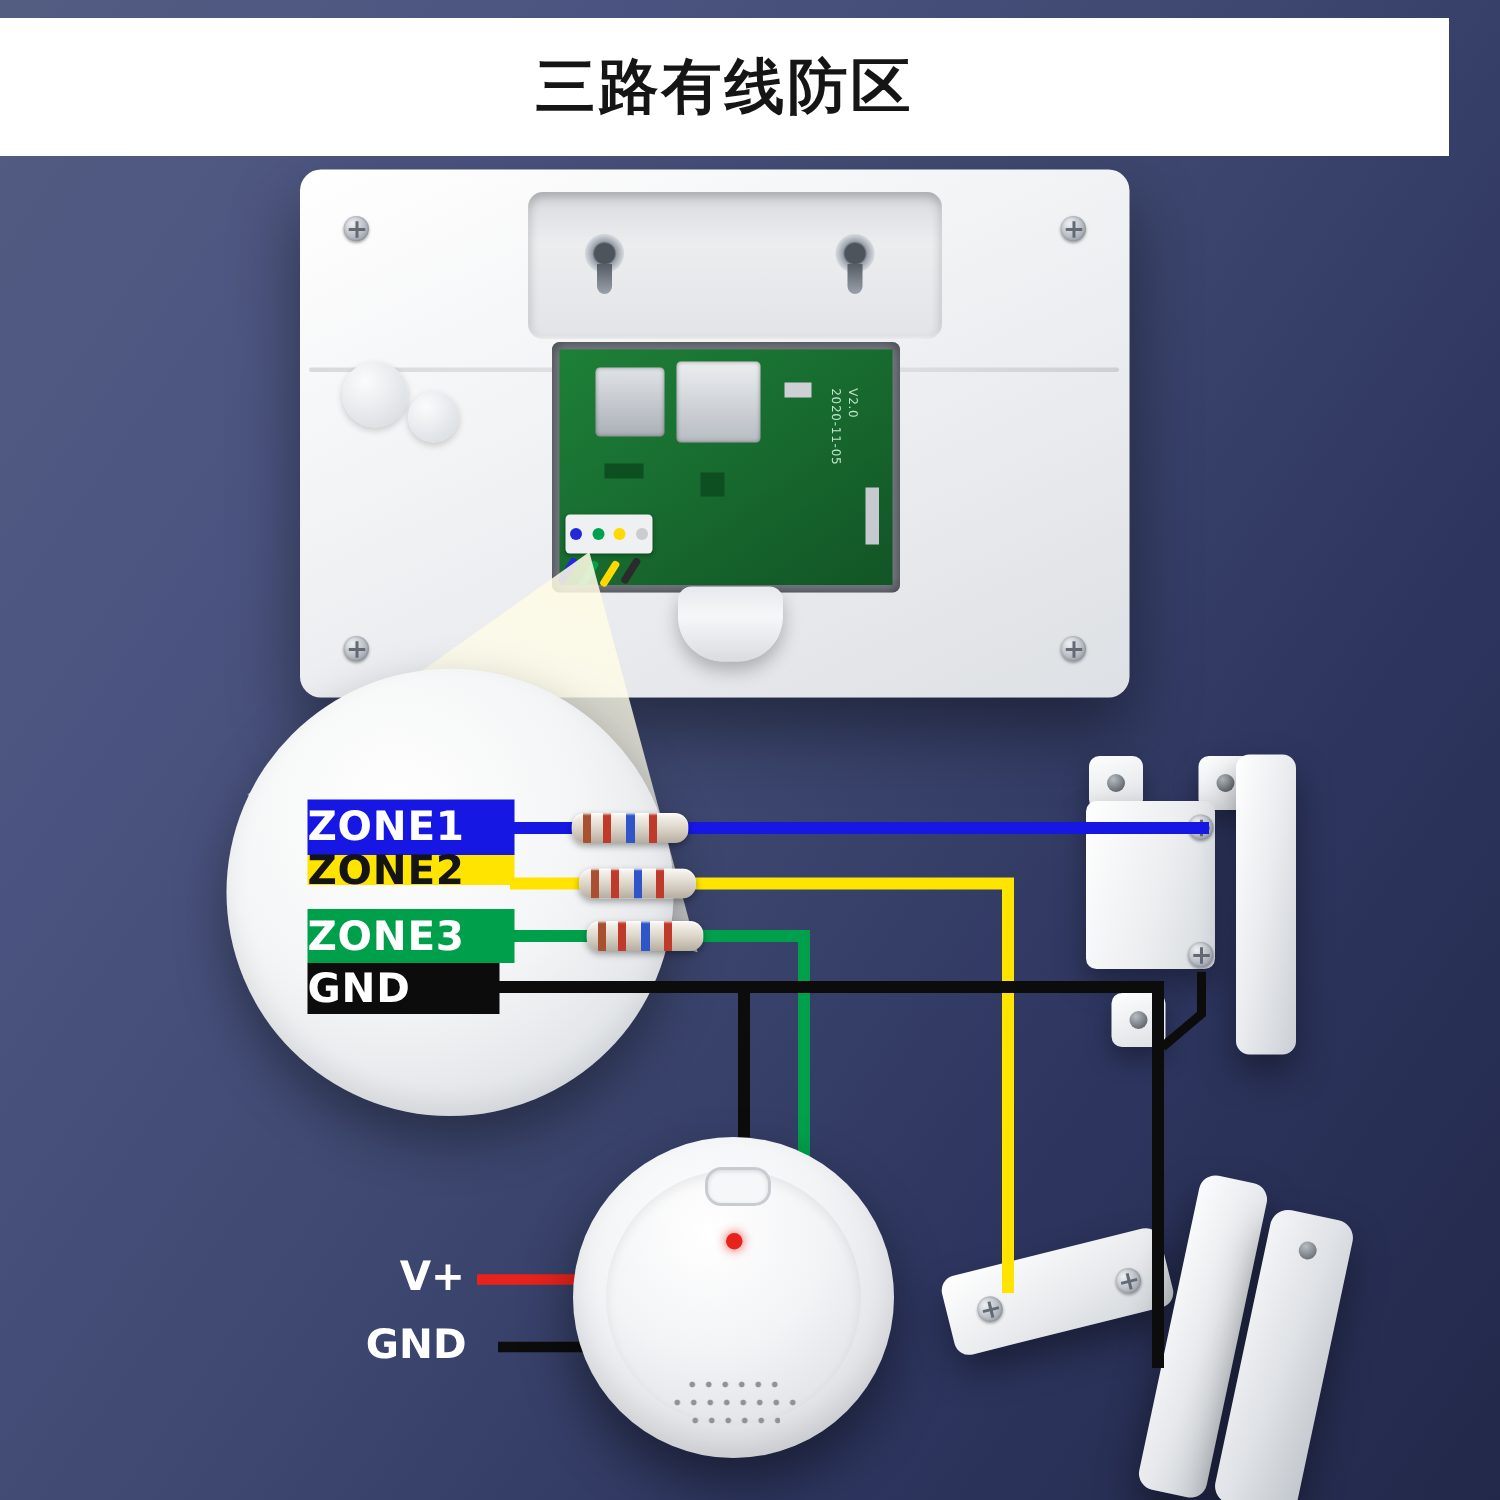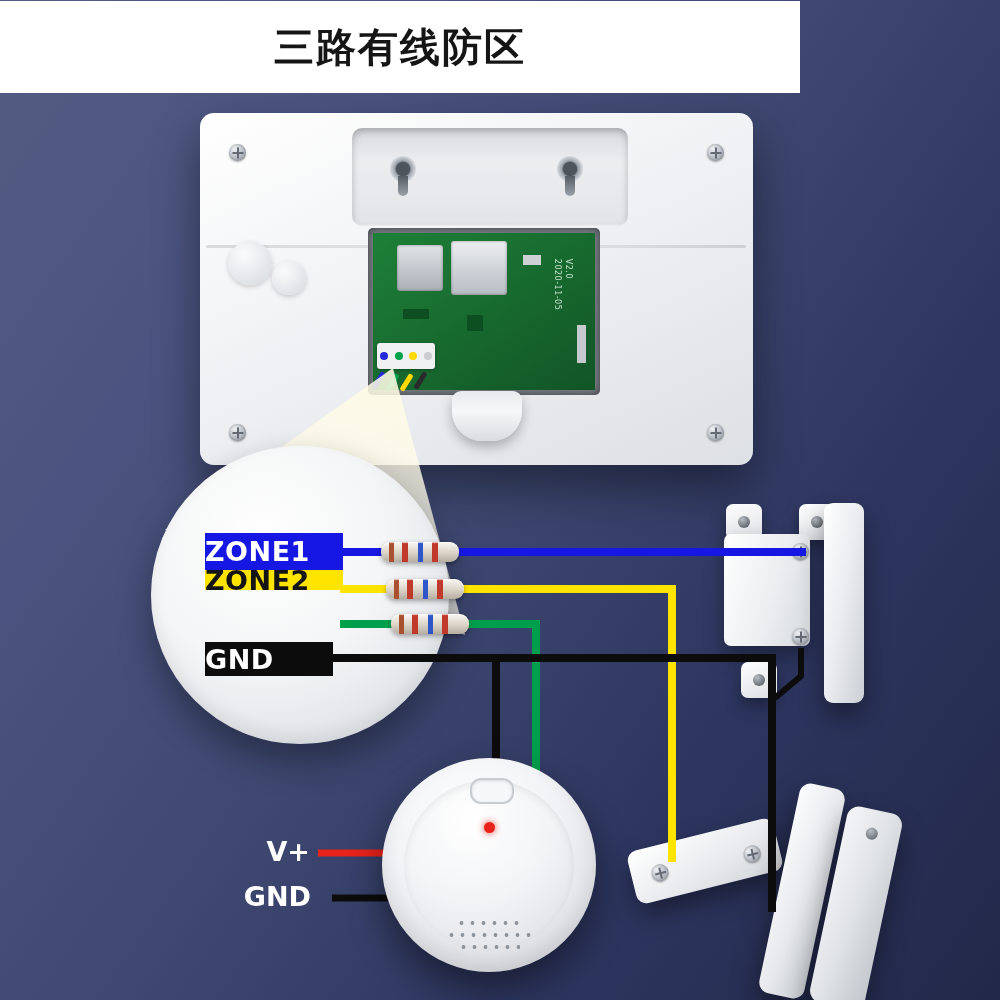--- a/index.html
+++ b/index.html
@@ -1,20 +1,20 @@
 <!DOCTYPE html>
 <html><head>
 <meta charset="utf-8">
 <style>
   html,body{margin:0;padding:0;width:1000px;height:1000px;overflow:hidden;
     font-family:"DejaVu Sans","Liberation Sans",sans-serif;}
   .stage{position:relative;width:1000px;height:1000px;
     background:linear-gradient(125deg,#535d82 0%,#4b5480 24%,#3e4870 48%,#2e3660 72%,#222849 100%);}
   
-  .titlebar{position:absolute;left:0;top:1px;width:800px;height:92px;background:#ffffff;z-index:10;}
+  .titlebar{position:absolute;left:0;top:12px;width:966px;height:92px;background:#ffffff;z-index:10;}
   .title{margin:0;line-height:92px;text-align:center;font-size:40px;font-weight:600;color:#151515;letter-spacing:2px;}
   
   .panel{position:absolute;left:200px;top:113px;width:553px;height:352px;border-radius:14px;z-index:2;
     background:linear-gradient(155deg,#ffffff 0%,#f2f3f5 40%,#dde0e4 100%);
     box-shadow:0 22px 46px rgba(0,0,0,.42);}
   .screw{position:absolute;width:17px;height:17px;border-radius:50%;
     background:radial-gradient(circle at 35% 30%,#eef0f3,#b6bbc3 55%,#858b94);
     box-shadow:0 1px 2px rgba(0,0,0,.35), inset 0 0 2px rgba(0,0,0,.3);}
   .screw::before,.screw::after{content:"";position:absolute;background:#646a73;left:50%;top:50%;}
   .screw::before{width:11px;height:2px;transform:translate(-50%,-50%);}
@@ -182,20 +182,23 @@
     <line x1="318" y1="853" x2="400" y2="853" stroke-width="7" stroke="#e8231b"></line>
     <line x1="332" y1="898" x2="402" y2="898" stroke-width="7" stroke="#0c0c0c"></line>
   </svg>
 
   <div class="zone-bar zb1" style="background: rgb(23, 23, 228);">
     <span class="zb-text" style="color: rgb(255, 255, 255);">ZONE1</span>
   </div>
   <div class="zone-bar zb2" style="background: rgb(255, 228, 0);">
     <span class="zb-text" style="color: rgb(20, 20, 20);">ZONE2</span>
   </div>
+  <div class="zone-bar zb3" style="background: rgb(0, 159, 76);">
+    <span class="zb-text" style="color: rgb(255, 255, 255);">ZONE3</span>
+  </div>
   <div class="zone-bar zb4" style="background: rgb(12, 12, 12);">
     <span class="zb-text" style="color: rgb(255, 255, 255);">GND</span>
   </div>
 
   <div class="ds-ear e1"></div>
   <div class="ds-ear e2"></div>
   <div class="ds-body">
     <div class="screw ds-s1"></div>
     <div class="screw ds-s2"></div>
   </div>

